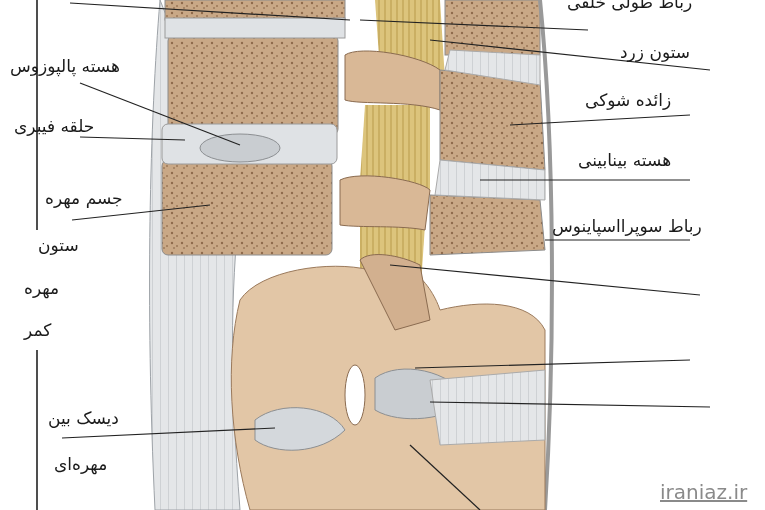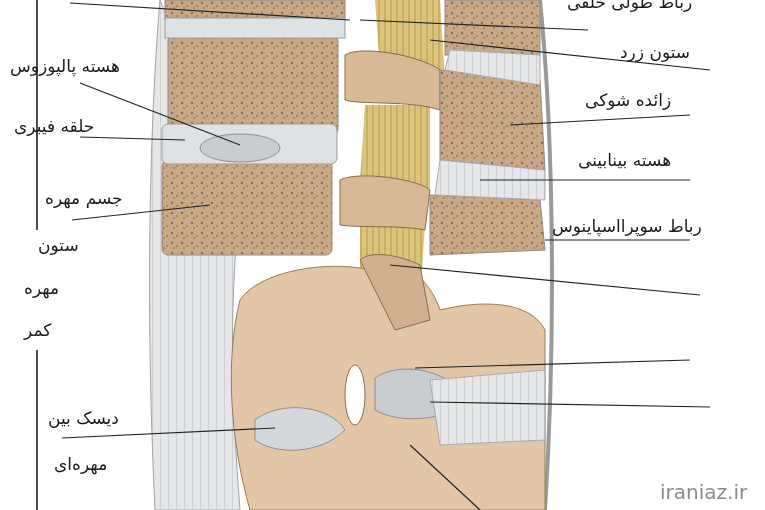--- a/index.html
+++ b/index.html
@@ -1,20 +1,20 @@
 <!DOCTYPE html>
 <html><head>
 <meta charset="utf-8">
 <style>
   html, body { margin:0; padding:0; background:#ffffff; }
   body { width:765px; height:510px; overflow:hidden; position:relative; font-family:"DejaVu Sans", sans-serif; }
   #stage { position:absolute; left:0; top:0; width:765px; height:510px; }
   svg#art { position:absolute; left:0; top:0; }
   .lbl { position:absolute; direction:rtl; font-size:17px; color:#1a1a1a; white-space:nowrap; line-height:1; font-family:"DejaVu Sans", sans-serif; }
-  .wm { position:absolute; left:660px; top:480px; font-size:20px; color:#8a8a8a; font-family:"DejaVu Sans", sans-serif; }
+  .wm { position:absolute; left:660px; top:480px; font-size:20px; color:#8a8a8a; font-family:"DejaVu Sans", sans-serif;text-decoration:underline; }
 </style>
 </head>
 <body>
 
 <div id="stage">
   <svg id="art" width="765" height="510" viewBox="0 0 765 510">
     <defs>
       <pattern id="spongy" width="10" height="10" patternUnits="userSpaceOnUse">
         <rect width="10" height="10" fill="#c9a886"></rect>
         <circle cx="2" cy="3" r="1.2" fill="#8f6a4b"></circle>

